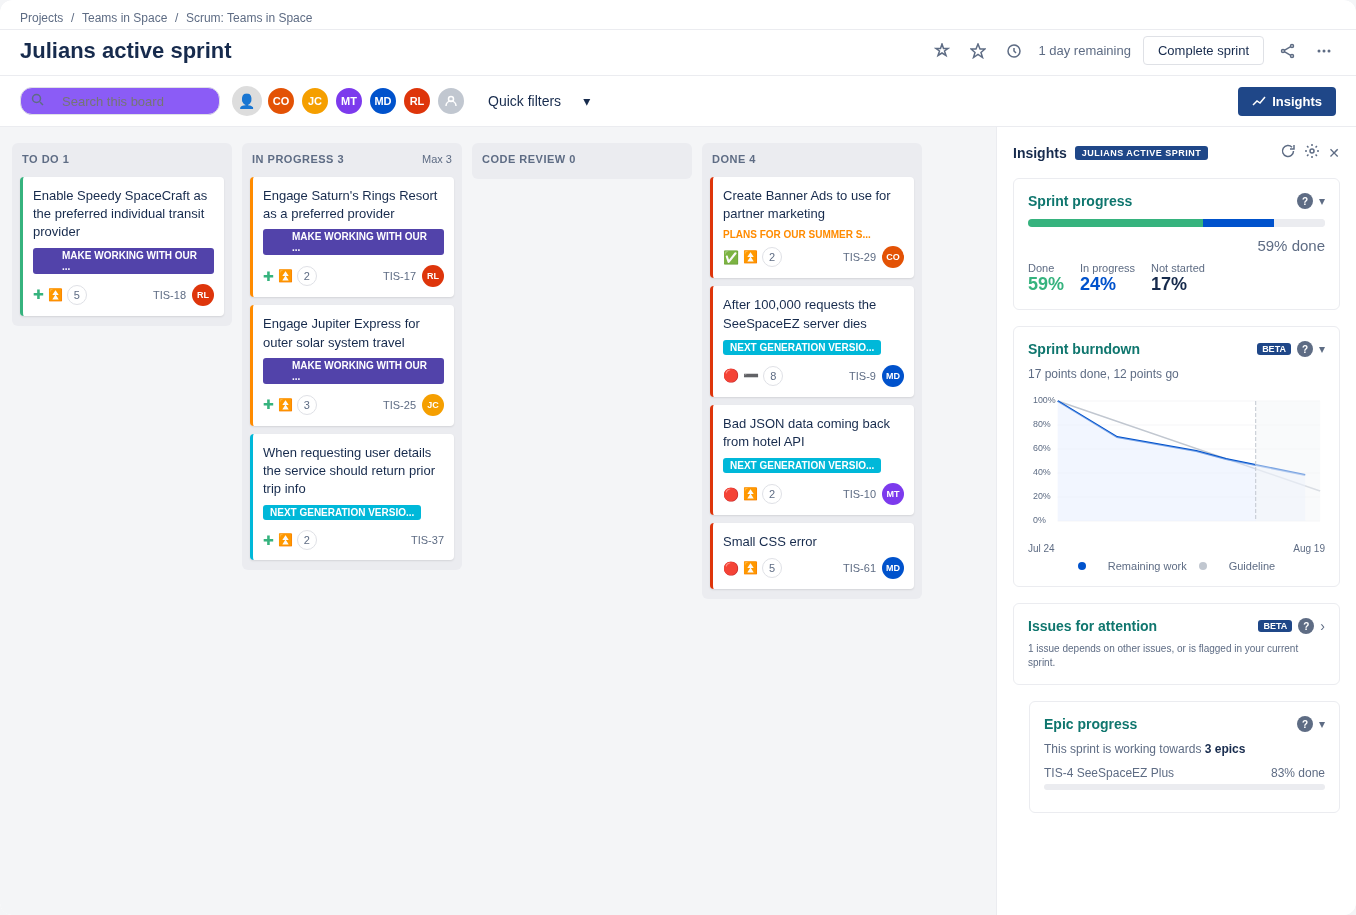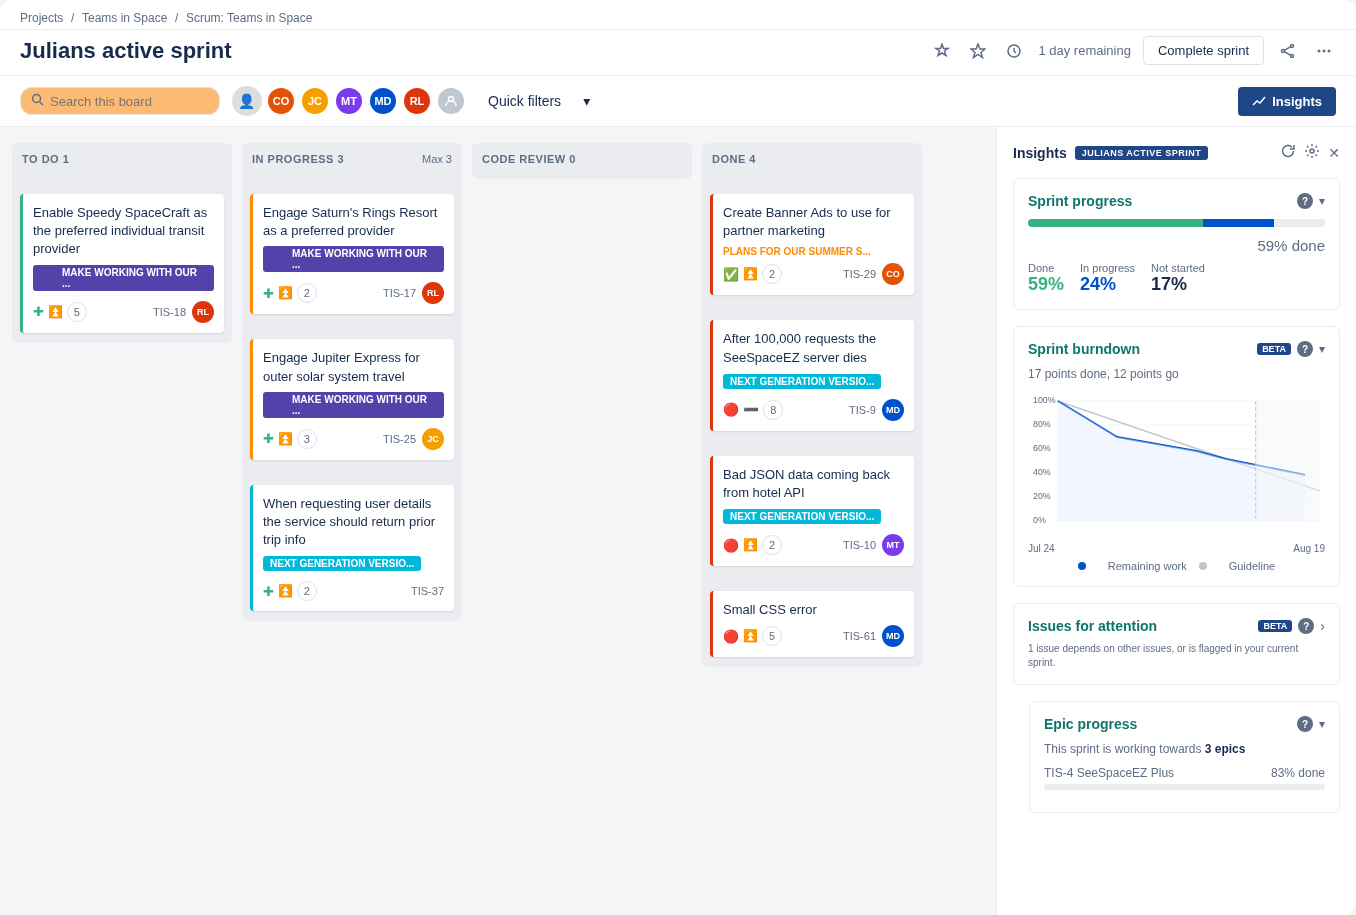--- a/index.html
+++ b/index.html
@@ -78,22 +78,22 @@
       gap: 12px;
       border-bottom: 1px solid #ebecf0;
       background: #fff;
     }
     .search-box {
       display: flex;
       align-items: center;
       border: 1px solid #dfe1e6;
       border-radius: 12px;
       padding: 5px 10px;
-      gap: 6px;
-      background: #fdba74;
+      gap: 18px;
+      background: #8b5cf6;
       width: 200px;
     }
     .search-box input {
       border: none;
       background: transparent;
       outline: none;
       font-size: 13px;
       color: #172b4d;
       width: 140px;
     }
@@ -163,21 +163,21 @@
     }
     .column {
       background: #ebecf0;
       border-radius: 6px;
       width: 220px;
       min-width: 220px;
       margin-right: 10px;
       padding: 10px 8px;
       display: flex;
       flex-direction: column;
-      gap: 25px;
+      gap: 8px;
     }
     .column-header {
       display: flex;
       align-items: center;
       justify-content: space-between;
       padding: 0 2px 4px 2px;
     }
     .column-title {
       font-size: 11px;
       font-weight: 700;

